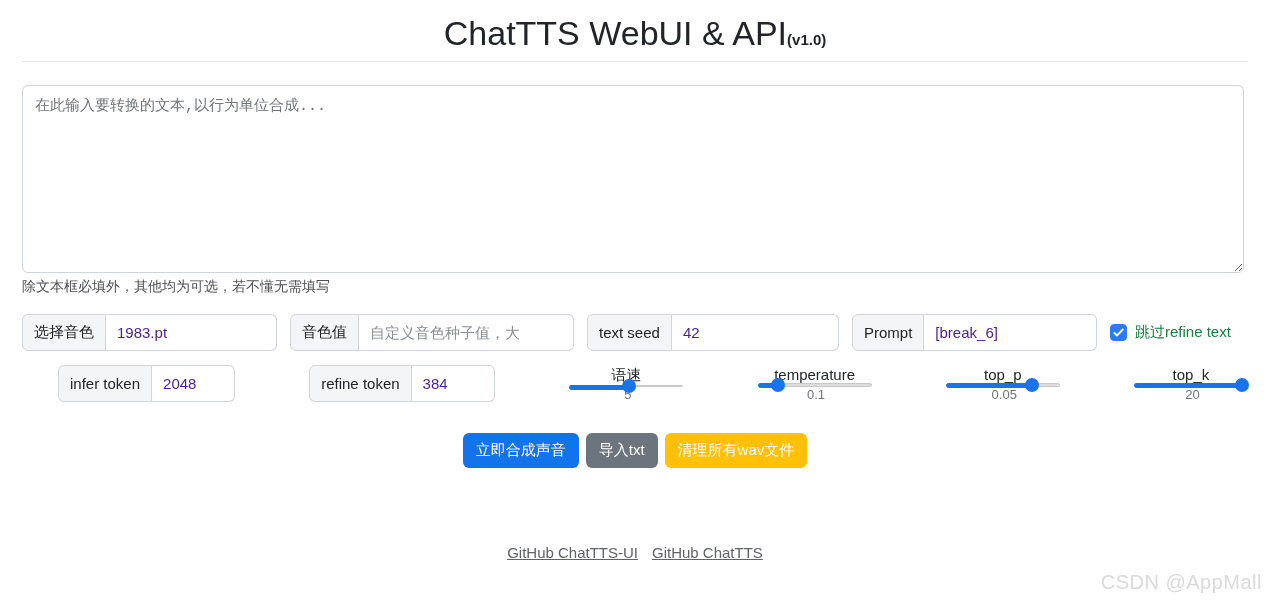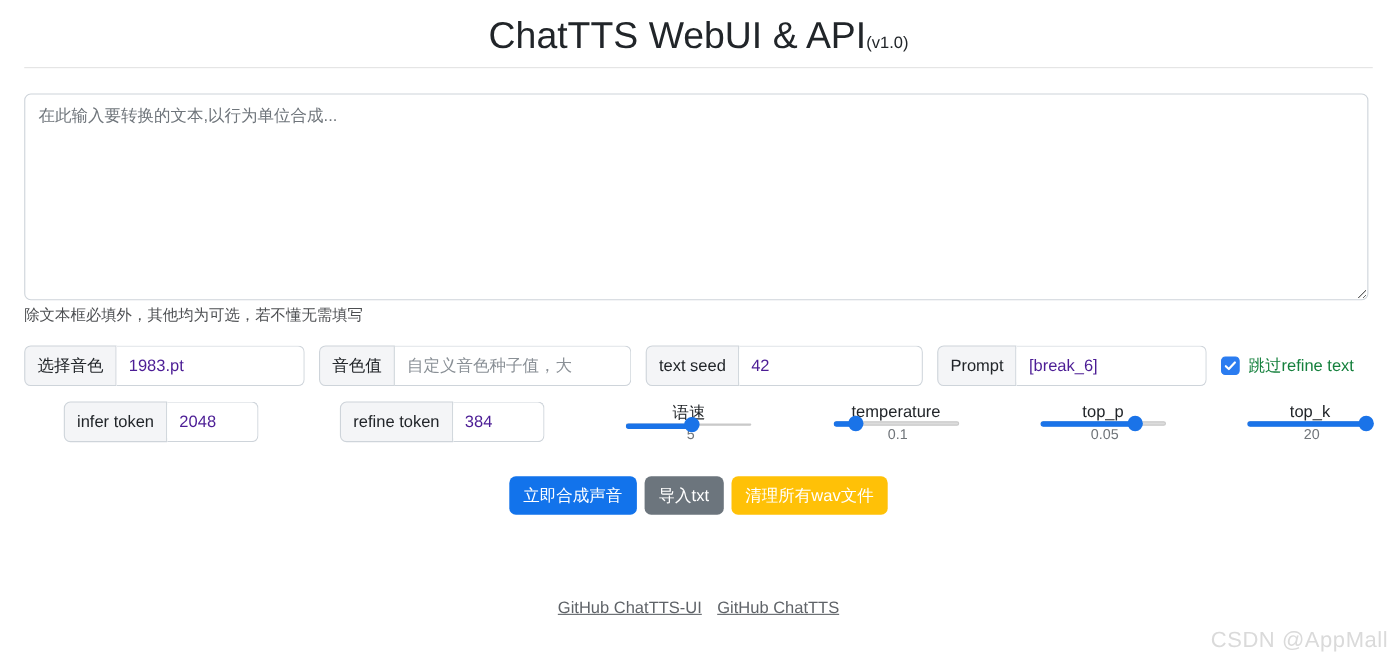--- a/index.html
+++ b/index.html
@@ -3,27 +3,27 @@
 <meta charset="utf-8">
 <style>
   * { margin: 0; padding: 0; box-sizing: border-box; }
   html, body { width: 1270px; height: 600px; background: #ffffff; overflow: hidden;
     font-family: "Liberation Sans", "DejaVu Sans", sans-serif; color: #212529; }
 
   
   .header { margin: 0 22px; padding-top: 14px; height: 62px; text-align: center;
     border-bottom: 1px solid #e3e3e3; }
   .title { font-size: 34px; font-weight: 500; color: #212529; display: inline-block; }
-  .version { font-size: 15px; font-weight: 400; color: #212529; }
+  .version { font-size: 15px; font-weight: 700; color: #212529; }
 
   
   .text-input {
     display: block; margin: 23px 34px 0 22px; width: 1222px; height: 188px;
     border: 1px solid #ced4da; border-radius: 6px; padding: 10px 12px;
-    font-family: Liberation Sans, sans-serif;
+    font-family: Liberation Mono, monospace;
     font-size: 15px; color: #212529; resize: vertical; outline: none;
   }
   .text-input::placeholder { color: #6f757b; }
   .note { margin: 5px 22px 0 22px; font-size: 14px; color: #4d4f52; }
 
   
   .row { display: flex; margin: 0 22px; align-items: center; }
   .row1 { margin-top: 18px; justify-content: space-between; }
   .row2 { margin-top: 14px; justify-content: space-between; padding-left: 36px; }
   .igroup { display: flex; height: 37px; }

